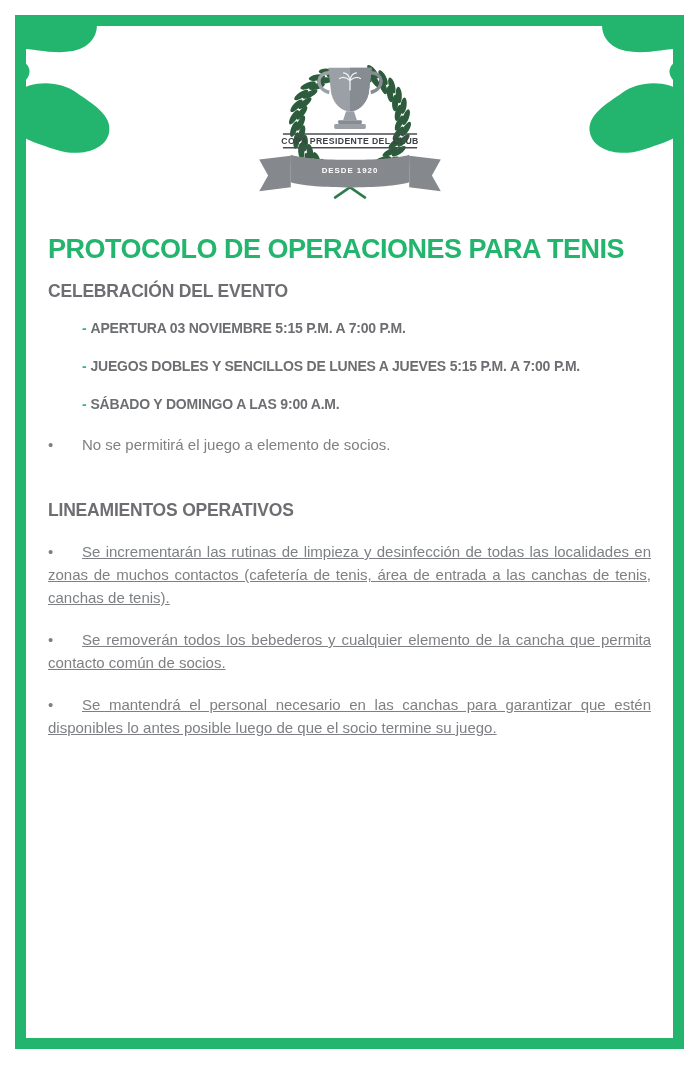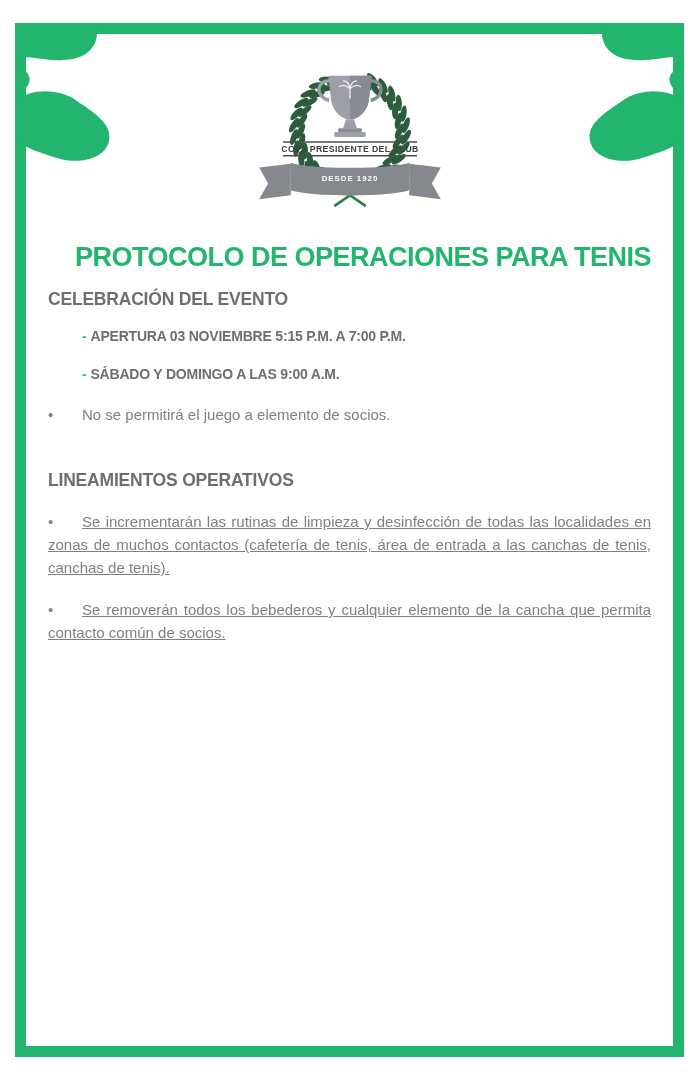--- a/index.html
+++ b/index.html
@@ -1,36 +1,36 @@
 <!DOCTYPE html>
 <html><head>
 <meta charset="utf-8">
 <style>
   * { margin:0; padding:0; box-sizing:border-box; }
   html,body { background:#ffffff; }
   .page {
-    position:relative; width:699px; height:1064px; margin:8px auto;
+    position:relative; width:699px; height:1064px; margin:0 auto;
     background:#ffffff; overflow:hidden;
     font-family:"Liberation Sans", sans-serif;
   }
   .frame {
     position:absolute; left:15px; top:15px; right:15px; bottom:15px;
     border:11px solid #23b56d; pointer-events:none;
   }
   .blobs { position:absolute; top:15px; width:115px; height:148px; }
   .blobs.left  { left:15px; }
   .blobs.right { right:15px; transform:scaleX(-1); }
 
   .content { position:relative; padding:0 48px; }
 
   .logo-wrap { text-align:center; margin-top:56px; height:150px; }
   .logo-wrap svg { width:198px; height:150px; }
 
   h1.title {
-    margin-top:28px; text-align:right;
+    margin-top:28px; text-align:left;
     font-size:27px; font-weight:bold; letter-spacing:-0.5px;
     color:#23b56d;
   }
   h2.section-heading {
     text-align:left; font-size:17.5px; font-weight:bold;
     color:#6d6e71; letter-spacing:-0.2px;
   }
   h2.s1 { margin-top:16px; }
   h2.s2 { margin-top:44px; }
 
@@ -171,27 +171,29 @@
       </svg>
     </div>
 
     <h1 class="title">PROTOCOLO DE OPERACIONES PARA TENIS</h1>
 
     <h2 class="section-heading s1">CELEBRACIÓN DEL EVENTO</h2>
 
 
     <p class="schedule-item"><span class="dash-mark">-</span><span>APERTURA 03 NOVIEMBRE 5:15 P.M. A 7:00 P.M.</span></p>
 
+    <p class="schedule-item"><span class="dash-mark">-</span><span>JUEGOS DOBLES Y SENCILLOS DE LUNES A JUEVES 5:15 P.M. A 7:00 P.M.</span></p>
 
     <p class="schedule-item"><span class="dash-mark">-</span><span>SÁBADO Y DOMINGO A LAS 9:00 A.M.</span></p>
 
     <p class="bullet-line"><span class="bullet-mark">•</span><span>No se permitirá el juego a elemento de socios.</span></p>
 
     <h2 class="section-heading s2">LINEAMIENTOS OPERATIVOS</h2>
 
     <p class="para"><span class="bullet-mark">•</span><span>Se incrementarán las rutinas de limpieza y desinfección de todas las localidades en zonas de muchos contactos (cafetería de tenis, área de entrada a las canchas de tenis, canchas de tenis).</span></p>
 
 
     <p class="para"><span class="bullet-mark">•</span><span>Se removerán todos los bebederos y cualquier elemento de la cancha que permita contacto común de socios.</span></p>
 
+    <p class="para"><span class="bullet-mark">•</span><span>Se mantendrá el personal necesario en las canchas para garantizar que estén disponibles lo antes posible luego de que el socio termine su juego.</span></p>
 
   </div>
 </div>
 
 </body></html>

